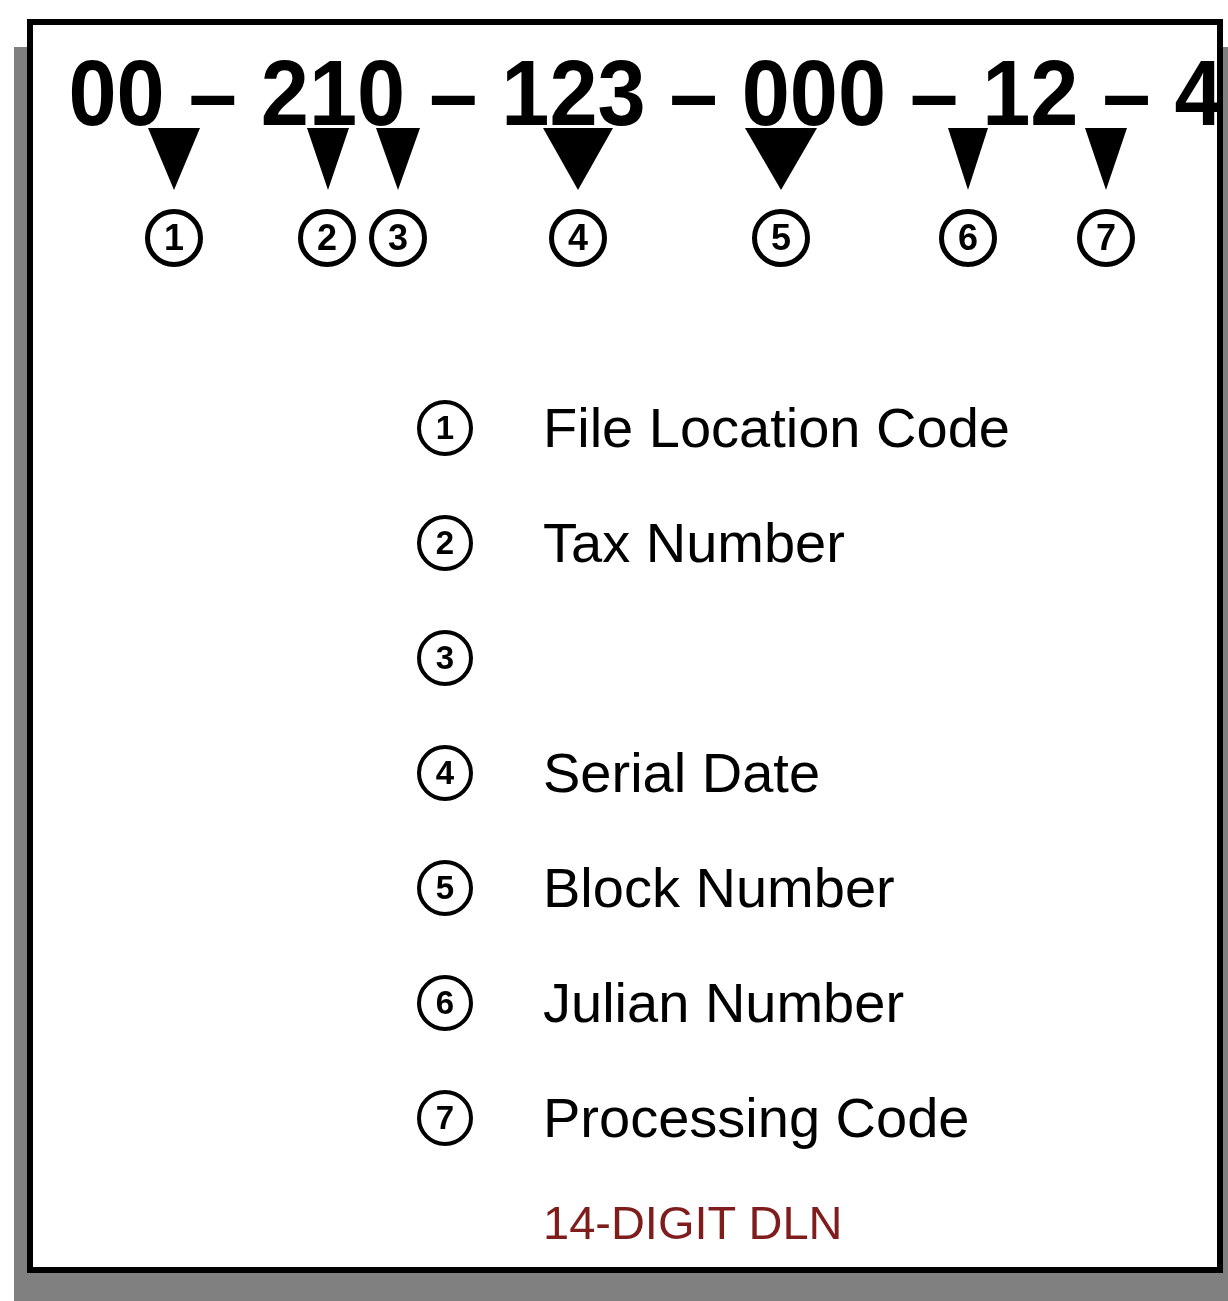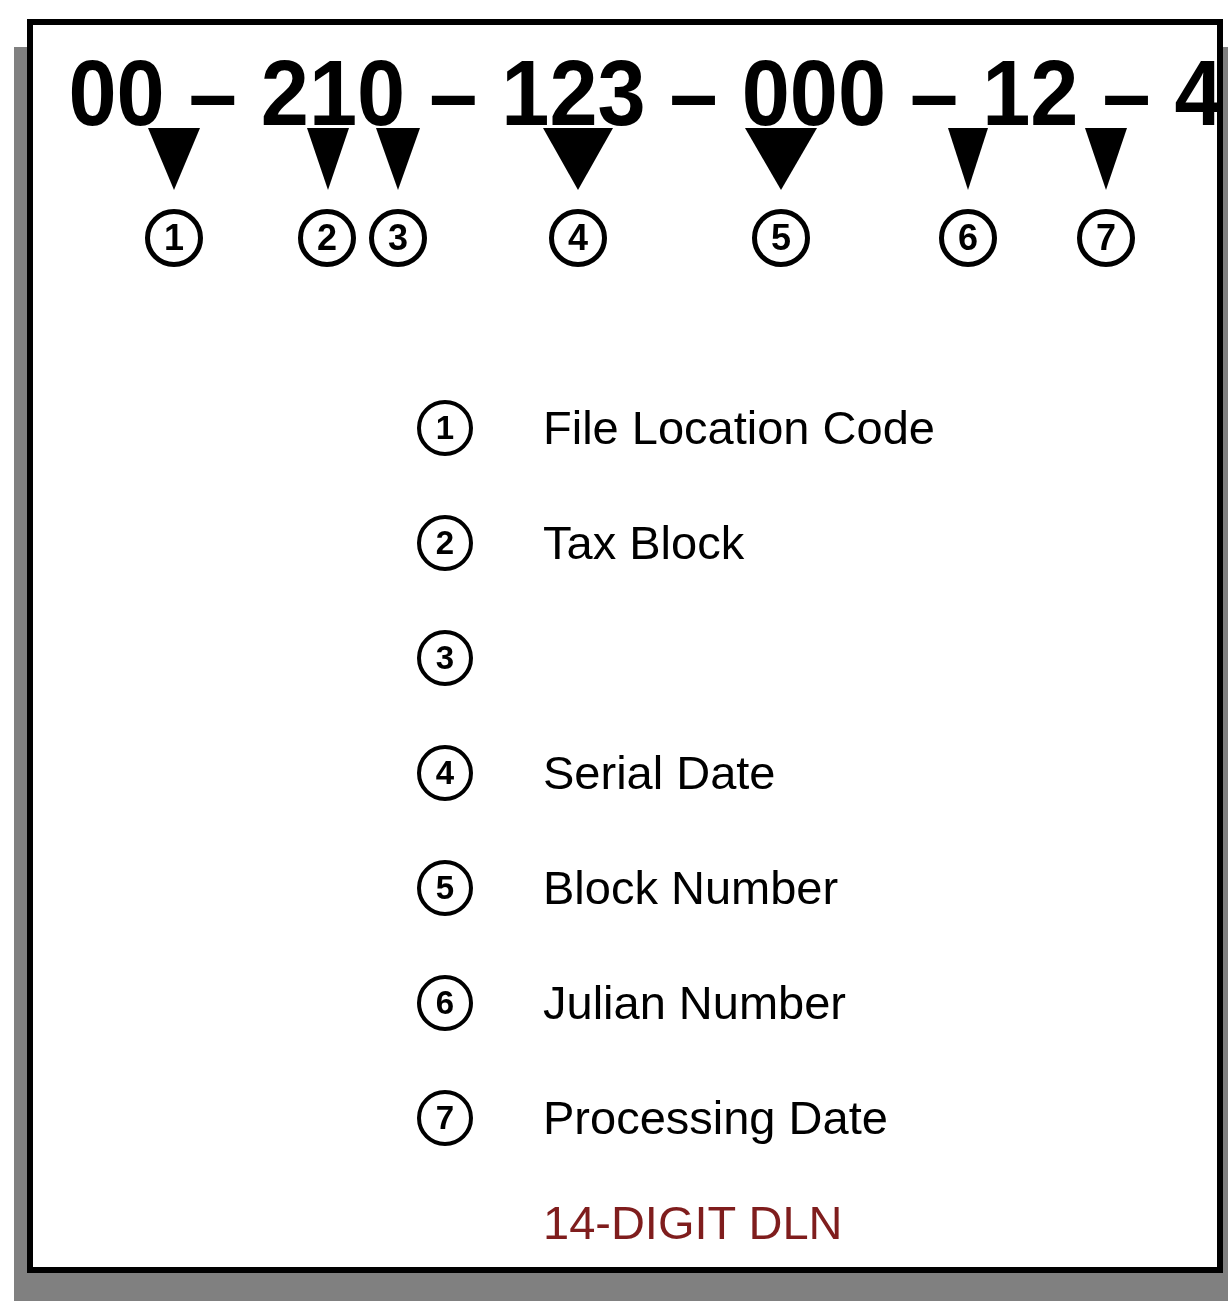--- a/index.html
+++ b/index.html
@@ -119,21 +119,21 @@
     text-align: center;
     line-height: 48px;
     font-size: 33px;
     font-weight: bold;
     color: #000000;
   }
   .legend-label {
     position: absolute;
     left: 126px;
     top: 0px;
-    font-size: 47px;
+    font-size: 56px;
     line-height: 62px;
     font-weight: normal;
     color: #000000;
     white-space: nowrap;
   }
 
   .footer-note {
     position: absolute;
     left: 510px;
     top: 1167px;
@@ -183,21 +183,21 @@
 
     <div class="legend">
 
       <div class="legend-row">
         <div class="legend-circle">1</div>
         <div class="legend-label">File Location Code</div>
       </div>
 
       <div class="legend-row">
         <div class="legend-circle">2</div>
-        <div class="legend-label">Tax Block</div>
+        <div class="legend-label">Tax Number</div>
       </div>
 
       <div class="legend-row">
         <div class="legend-circle">3</div>
       </div>
 
       <div class="legend-row">
         <div class="legend-circle">4</div>
         <div class="legend-label">Serial Date</div>
       </div>
@@ -207,21 +207,21 @@
         <div class="legend-label">Block Number</div>
       </div>
 
       <div class="legend-row">
         <div class="legend-circle">6</div>
         <div class="legend-label">Julian Number</div>
       </div>
 
       <div class="legend-row">
         <div class="legend-circle">7</div>
-        <div class="legend-label">Processing Date</div>
+        <div class="legend-label">Processing Code</div>
       </div>
 
     </div>
 
     <div class="footer-note">14-DIGIT DLN</div>
 
   </div>
 </div>
 
 </body></html>

